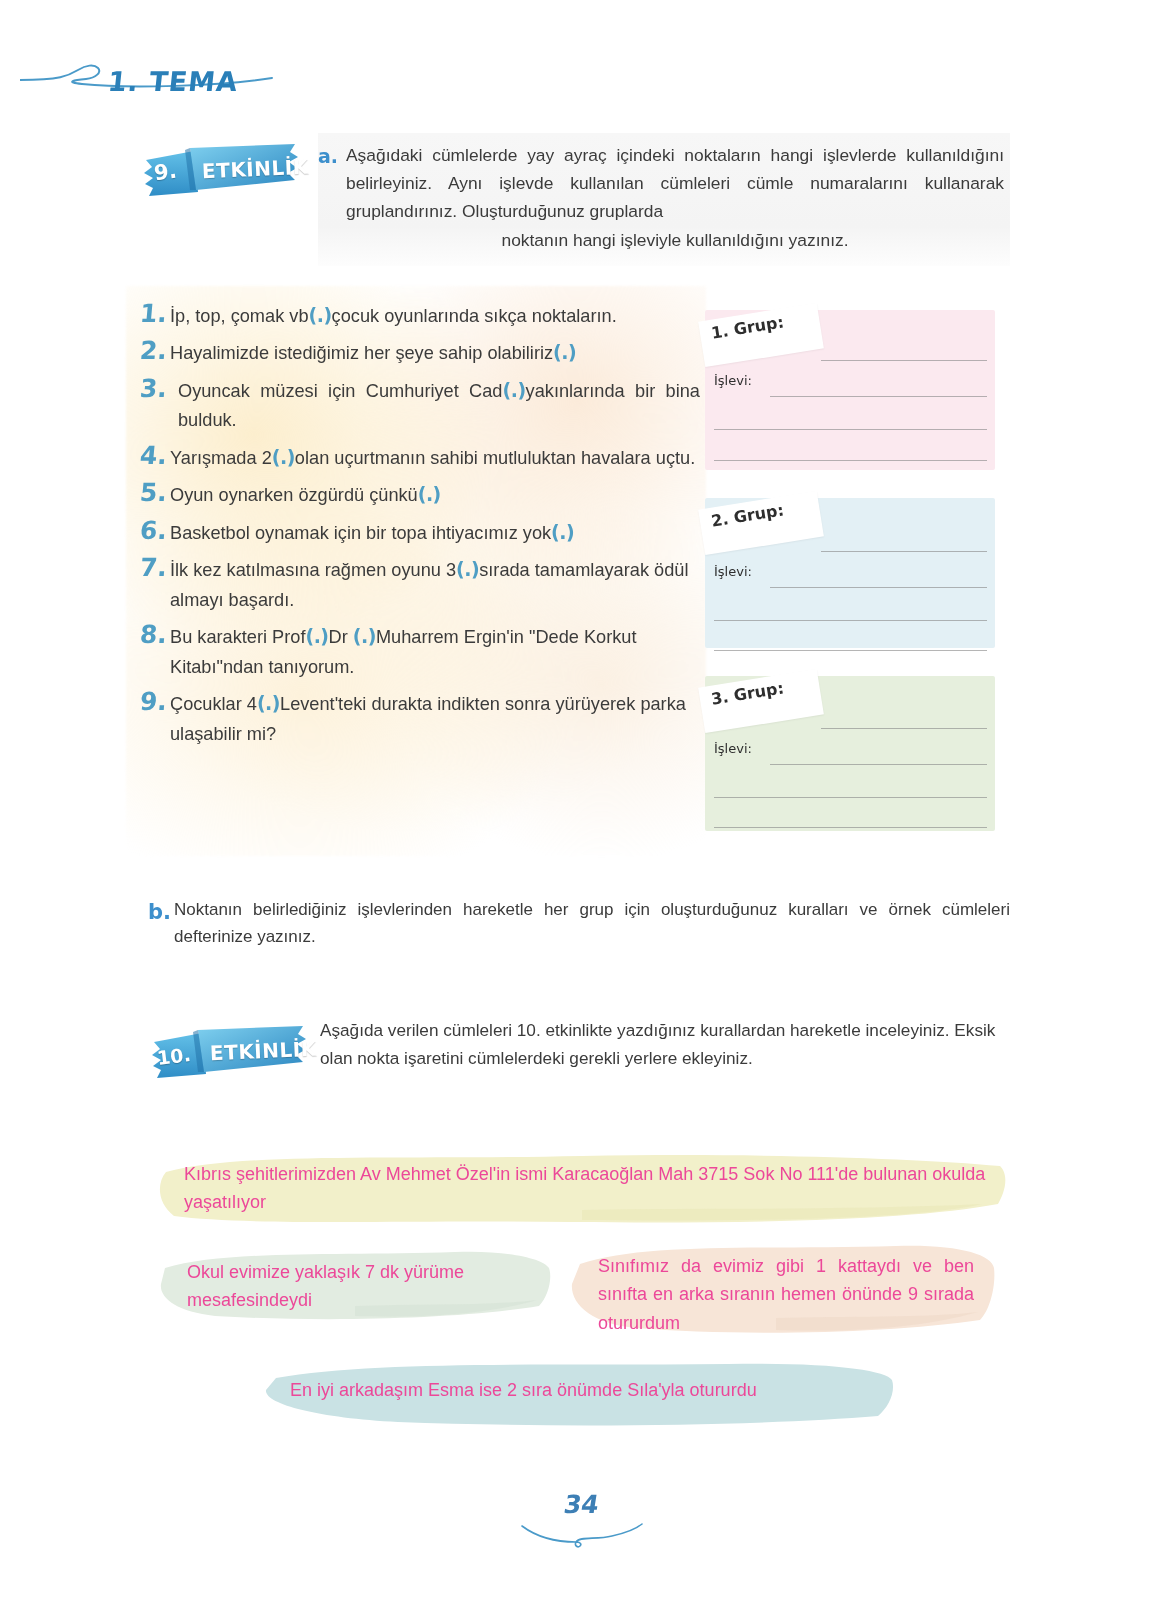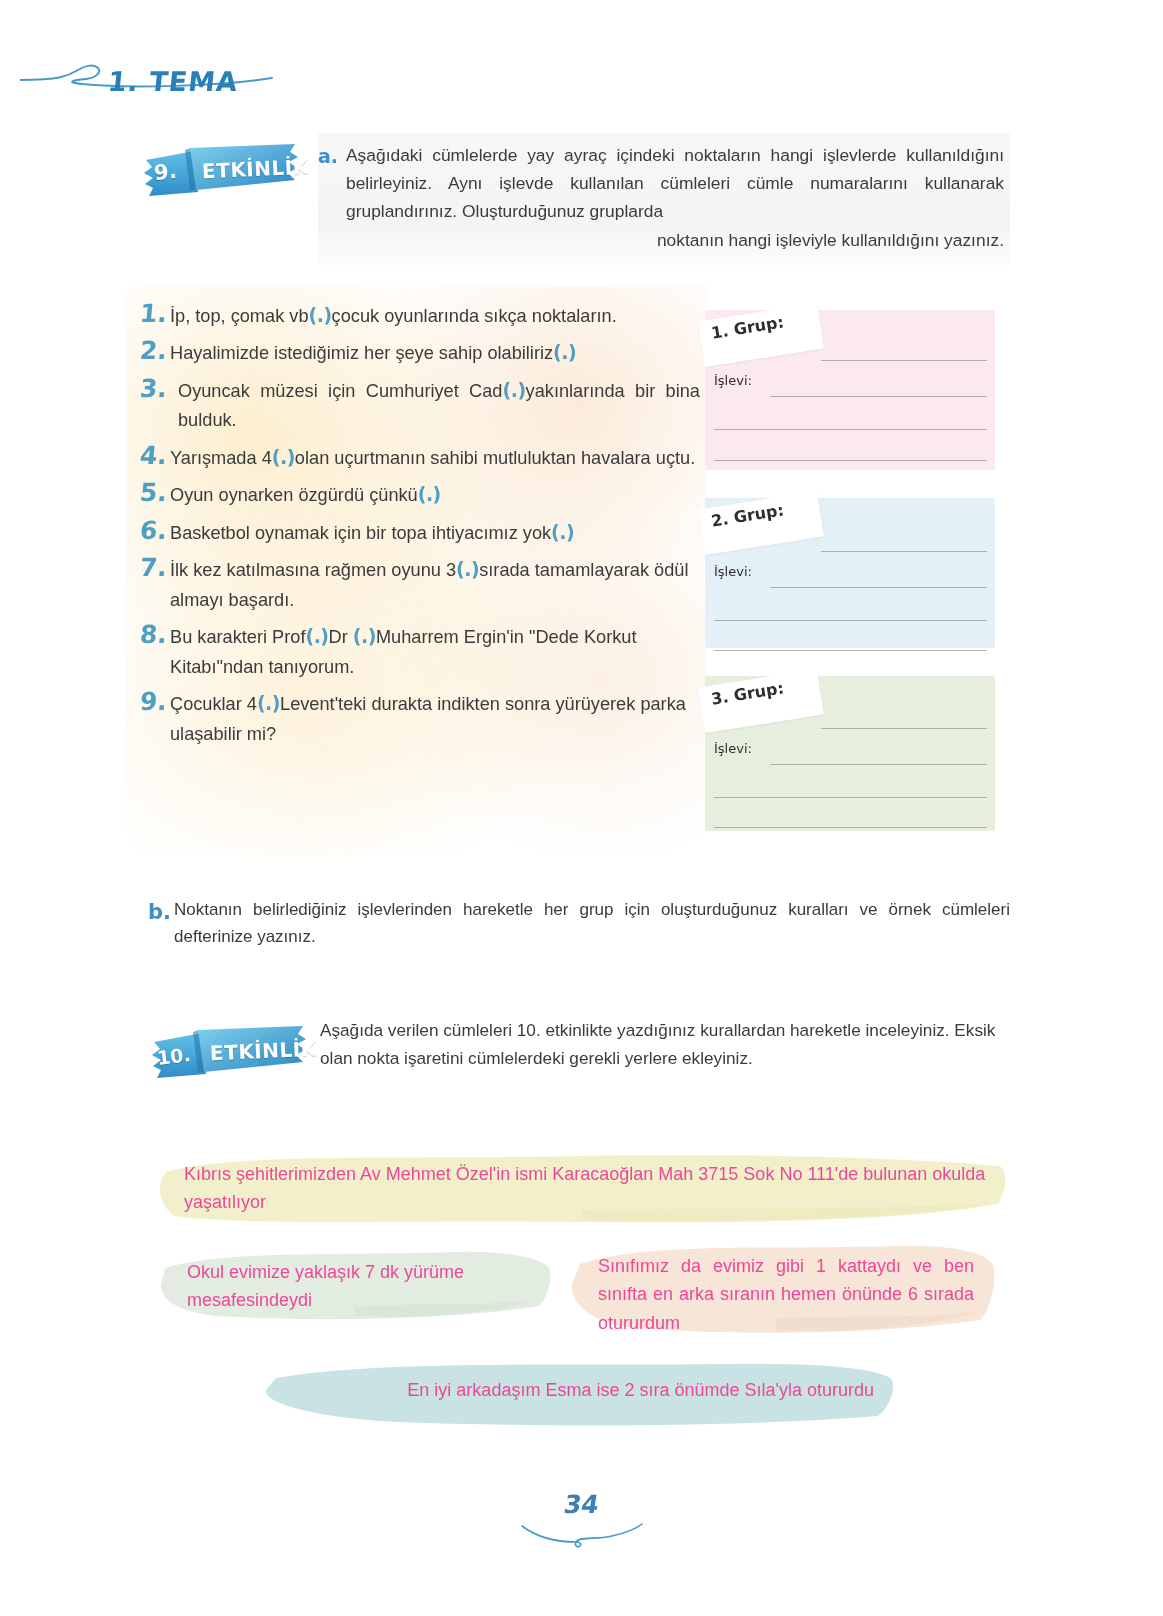--- a/index.html
+++ b/index.html
@@ -83,21 +83,21 @@
     flex: 0 0 28px;
     line-height: 1.62;
   }
   .instr-text {
     flex: 1;
     font-size: 17.4px;
     line-height: 1.62;
     text-align: justify;
     color: #3b3b3b;
   }
-  .instr-text .last { text-align: right; display: block; }
+  .instr-text .last { text-align: center; display: block; }
 
   
   .wash {
     position: absolute;
     left: 126px; top: 286px;
     width: 580px; height: 570px;
     background:
       radial-gradient(ellipse 58% 52% at 22% 26%, rgba(252,236,199,.85) 0%, rgba(252,236,199,0) 72%),
       radial-gradient(ellipse 52% 46% at 78% 20%, rgba(250,228,206,.72) 0%, rgba(250,228,206,0) 74%),
       radial-gradient(ellipse 62% 46% at 30% 72%, rgba(253,240,214,.82) 0%, rgba(253,240,214,0) 76%),
@@ -291,21 +291,21 @@
     <div class="li-body"><span>Hayalimizde istediğimiz her şeye sahip olabiliriz</span><span class="dot">(.)</span><span></span></div>
   </div>
 
   <div class="li">
     <div class="li-num">3.</div>
     <div class="li-body just"><span>Oyuncak müzesi için Cumhuriyet Cad</span><span class="dot">(.)</span><span>yakınlarında bir bina bulduk.</span></div>
   </div>
 
   <div class="li">
     <div class="li-num">4.</div>
-    <div class="li-body"><span>Yarışmada 4</span><span class="dot">(.)</span><span>olan uçurtmanın sahibi mutluluktan havalara uçtu.</span></div>
+    <div class="li-body"><span>Yarışmada 2</span><span class="dot">(.)</span><span>olan uçurtmanın sahibi mutluluktan havalara uçtu.</span></div>
   </div>
 
   <div class="li">
     <div class="li-num">5.</div>
     <div class="li-body"><span>Oyun oynarken özgürdü çünkü</span><span class="dot">(.)</span><span></span></div>
   </div>
 
   <div class="li">
     <div class="li-num">6.</div>
     <div class="li-body"><span>Basketbol oynamak için bir topa ihtiyacımız yok</span><span class="dot">(.)</span><span></span></div>
@@ -399,28 +399,28 @@
     <path d="M200,62 C260,60 330,62 382,56 C330,72 250,74 200,72 Z" fill="#d6e3d5" opacity=".6"></path>
   </svg>
   <div class="txt">Okul evimize yaklaşık 7 dk yürüme mesafesindeydi</div>
 </div>
 
 <div class="blob blob-3">
   <svg class="hl" viewBox="0 0 432 104" preserveAspectRatio="none">
     <path d="M14,26 C80,4 200,12 330,8 C390,6 426,16 428,30 C430,48 424,72 414,82 C320,96 170,98 70,90 C26,86 4,66 6,46 Z" fill="#f7e5d7"></path>
     <path d="M210,80 C280,78 360,80 412,74 C350,92 270,94 210,92 Z" fill="#eed8c8" opacity=".6"></path>
   </svg>
-  <div class="txt just">Sınıfımız da evimiz gibi 1 kattaydı ve ben sınıfta en arka sıranın hemen önünde 6 sırada otururdum</div>
+  <div class="txt just">Sınıfımız da evimiz gibi 1 kattaydı ve ben sınıfta en arka sıranın hemen önünde 9 sırada otururdum</div>
 </div>
 
 <div class="blob blob-4">
   <svg class="hl" viewBox="0 0 640 68" preserveAspectRatio="none">
     <path d="M18,20 C120,2 300,8 470,6 C570,4 628,12 634,22 C638,34 630,50 620,58 C500,68 300,70 140,64 C60,60 6,46 8,32 Z" fill="#c9e2e4"></path>
   </svg>
-  <div class="txt" style="text-align:right; padding-top:18px;">En iyi arkadaşım Esma ise 2 sıra önümde Sıla'yla otururdu</div>
+  <div class="txt" style="text-align:left; padding-top:18px;">En iyi arkadaşım Esma ise 2 sıra önümde Sıla'yla otururdu</div>
 </div>
 
 <div class="pagenum">
   <div class="pagenum-txt">34</div>
   <svg class="pagenum-swirl" viewBox="0 0 124 26">
     <path d="M2,4 C18,16 38,20 56,20 C60,20 62,22 60,24 C58,26 54,24 56,20 C60,14 76,18 92,14 C106,11 116,7 122,2" fill="none" stroke="#4a9ac9" stroke-width="1.6" stroke-linecap="round"></path>
   </svg>
 </div>
 
 </body></html>

